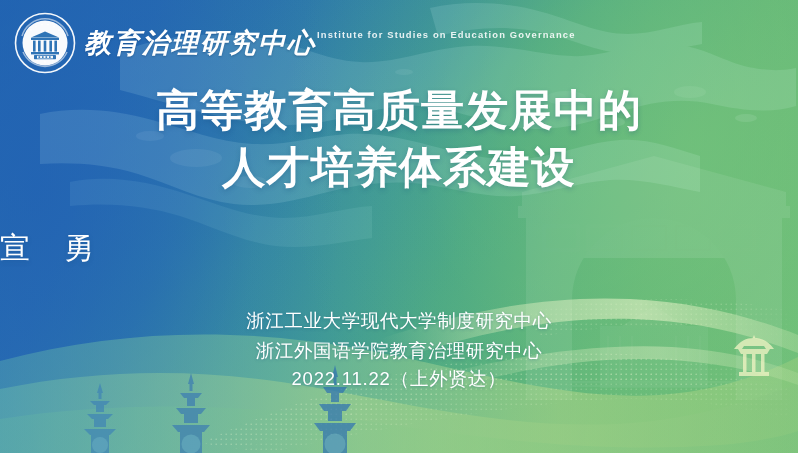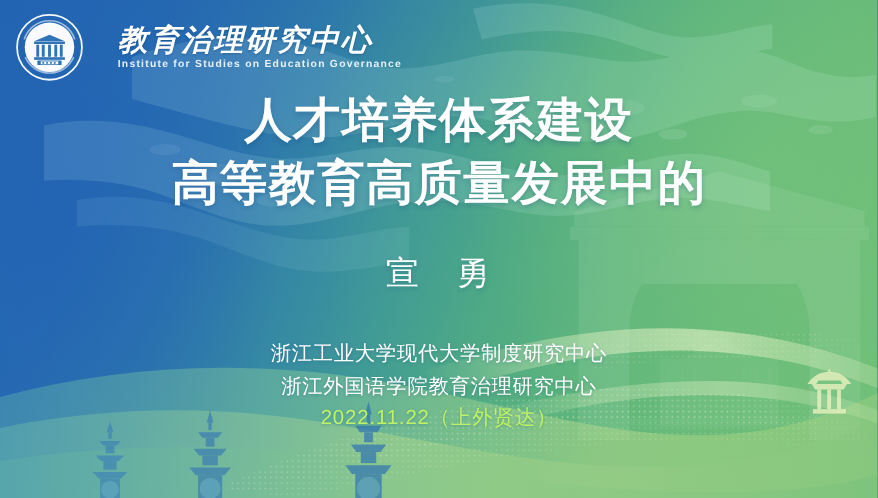--- a/index.html
+++ b/index.html
@@ -112,21 +112,21 @@
   .logo-block {
     position: absolute;
     left: 14px; top: 12px;
     display: flex;
     align-items: center;
     gap: 8px;
     z-index: 8;
   }
   .seal { width: 62px; height: 62px; flex: 0 0 62px; }
   .seal svg { display: block; }
-  .logo-text { display: flex; flex-direction: column; gap: 1px; margin-left: 23px; }
+  .logo-text { display: flex; flex-direction: row; gap: 1px; }
   .logo-cn {
     font-family: "DejaVu Serif", "Liberation Serif", serif;
     font-size: 27px;
     line-height: 1.05;
     letter-spacing: 2px;
     color: #ffffff;
     font-weight: 700;
     font-style: italic;
     text-shadow: 0 1px 2px rgba(10,50,95,0.35);
     white-space: nowrap;
@@ -160,21 +160,20 @@
     line-height: 1.32;
     letter-spacing: 1.2px;
     text-shadow: 0 2px 5px rgba(18,70,120,0.28);
   }
   .title .tl { display: block; }
 
   .author {
     position: absolute;
     left: 0; top: 228px;
     width: 798px;
-    text-align: center;
     color: #ffffff;
     font-size: 30px;
     font-weight: 400;
     letter-spacing: 2px;
     text-shadow: 0 2px 4px rgba(18,70,120,0.25);
   }
 
   .affil {
     position: absolute;
     left: 0; top: 306px;
@@ -187,21 +186,21 @@
     letter-spacing: 0.6px;
     text-shadow: 0 1px 3px rgba(18,70,120,0.30);
   }
   .affil .ln { display: block; }
 
   .date {
     position: absolute;
     left: 0; top: 366px;
     width: 798px;
     text-align: center;
-    color: #bef264;
+    color: #ffffff;
     font-size: 18.5px;
     letter-spacing: 0.8px;
     text-shadow: 0 1px 3px rgba(18,70,120,0.30);
   }
 </style>
 </head>
 <body>
 
 <div id="slide">
 
@@ -478,22 +477,22 @@
     </div>
     <div class="logo-text">
       <div class="logo-cn">教育治理研究中心</div>
       <div class="logo-en">Institute for Studies on Education Governance</div>
     </div>
   </div>
 
   <div class="content">
 
     <div class="title">
+      <span class="tl">高等教育高质量发展中的</span>
       <span class="tl">人才培养体系建设</span>
-      <span class="tl">高等教育高质量发展中的</span>
     </div>
 
     <div class="author">宣　勇</div>
 
     <div class="affil">
       <span class="ln">浙江工业大学现代大学制度研究中心</span>
       <span class="ln">浙江外国语学院教育治理研究中心</span>
     </div>
 
     <div class="date">2022.11.22（上外贤达）</div>

